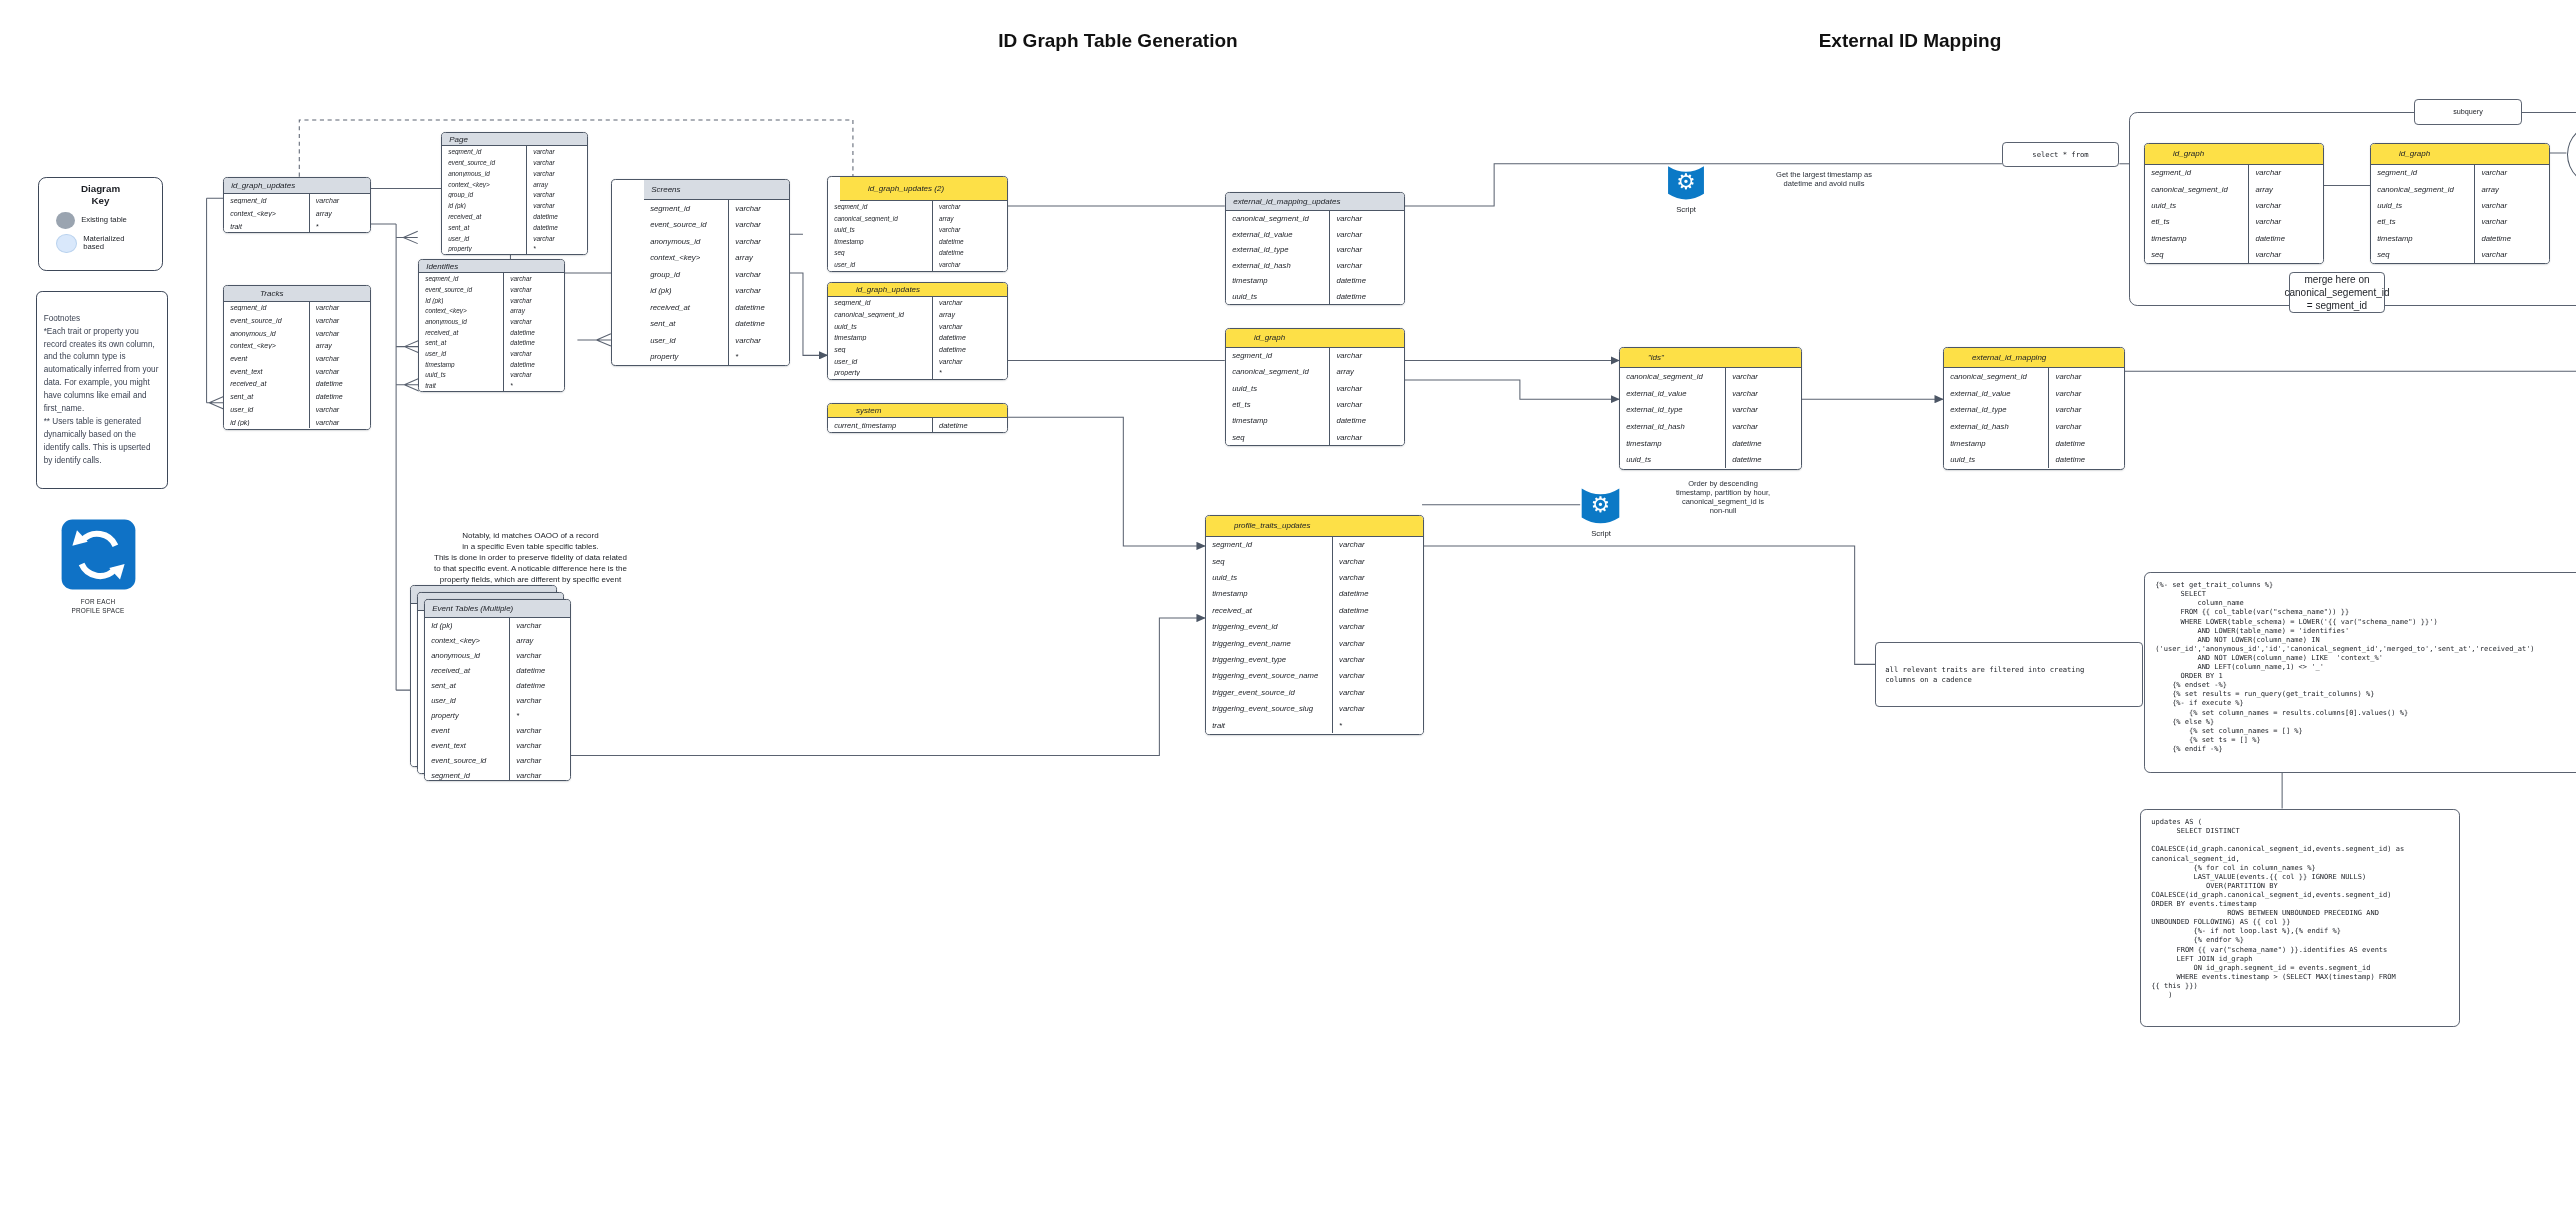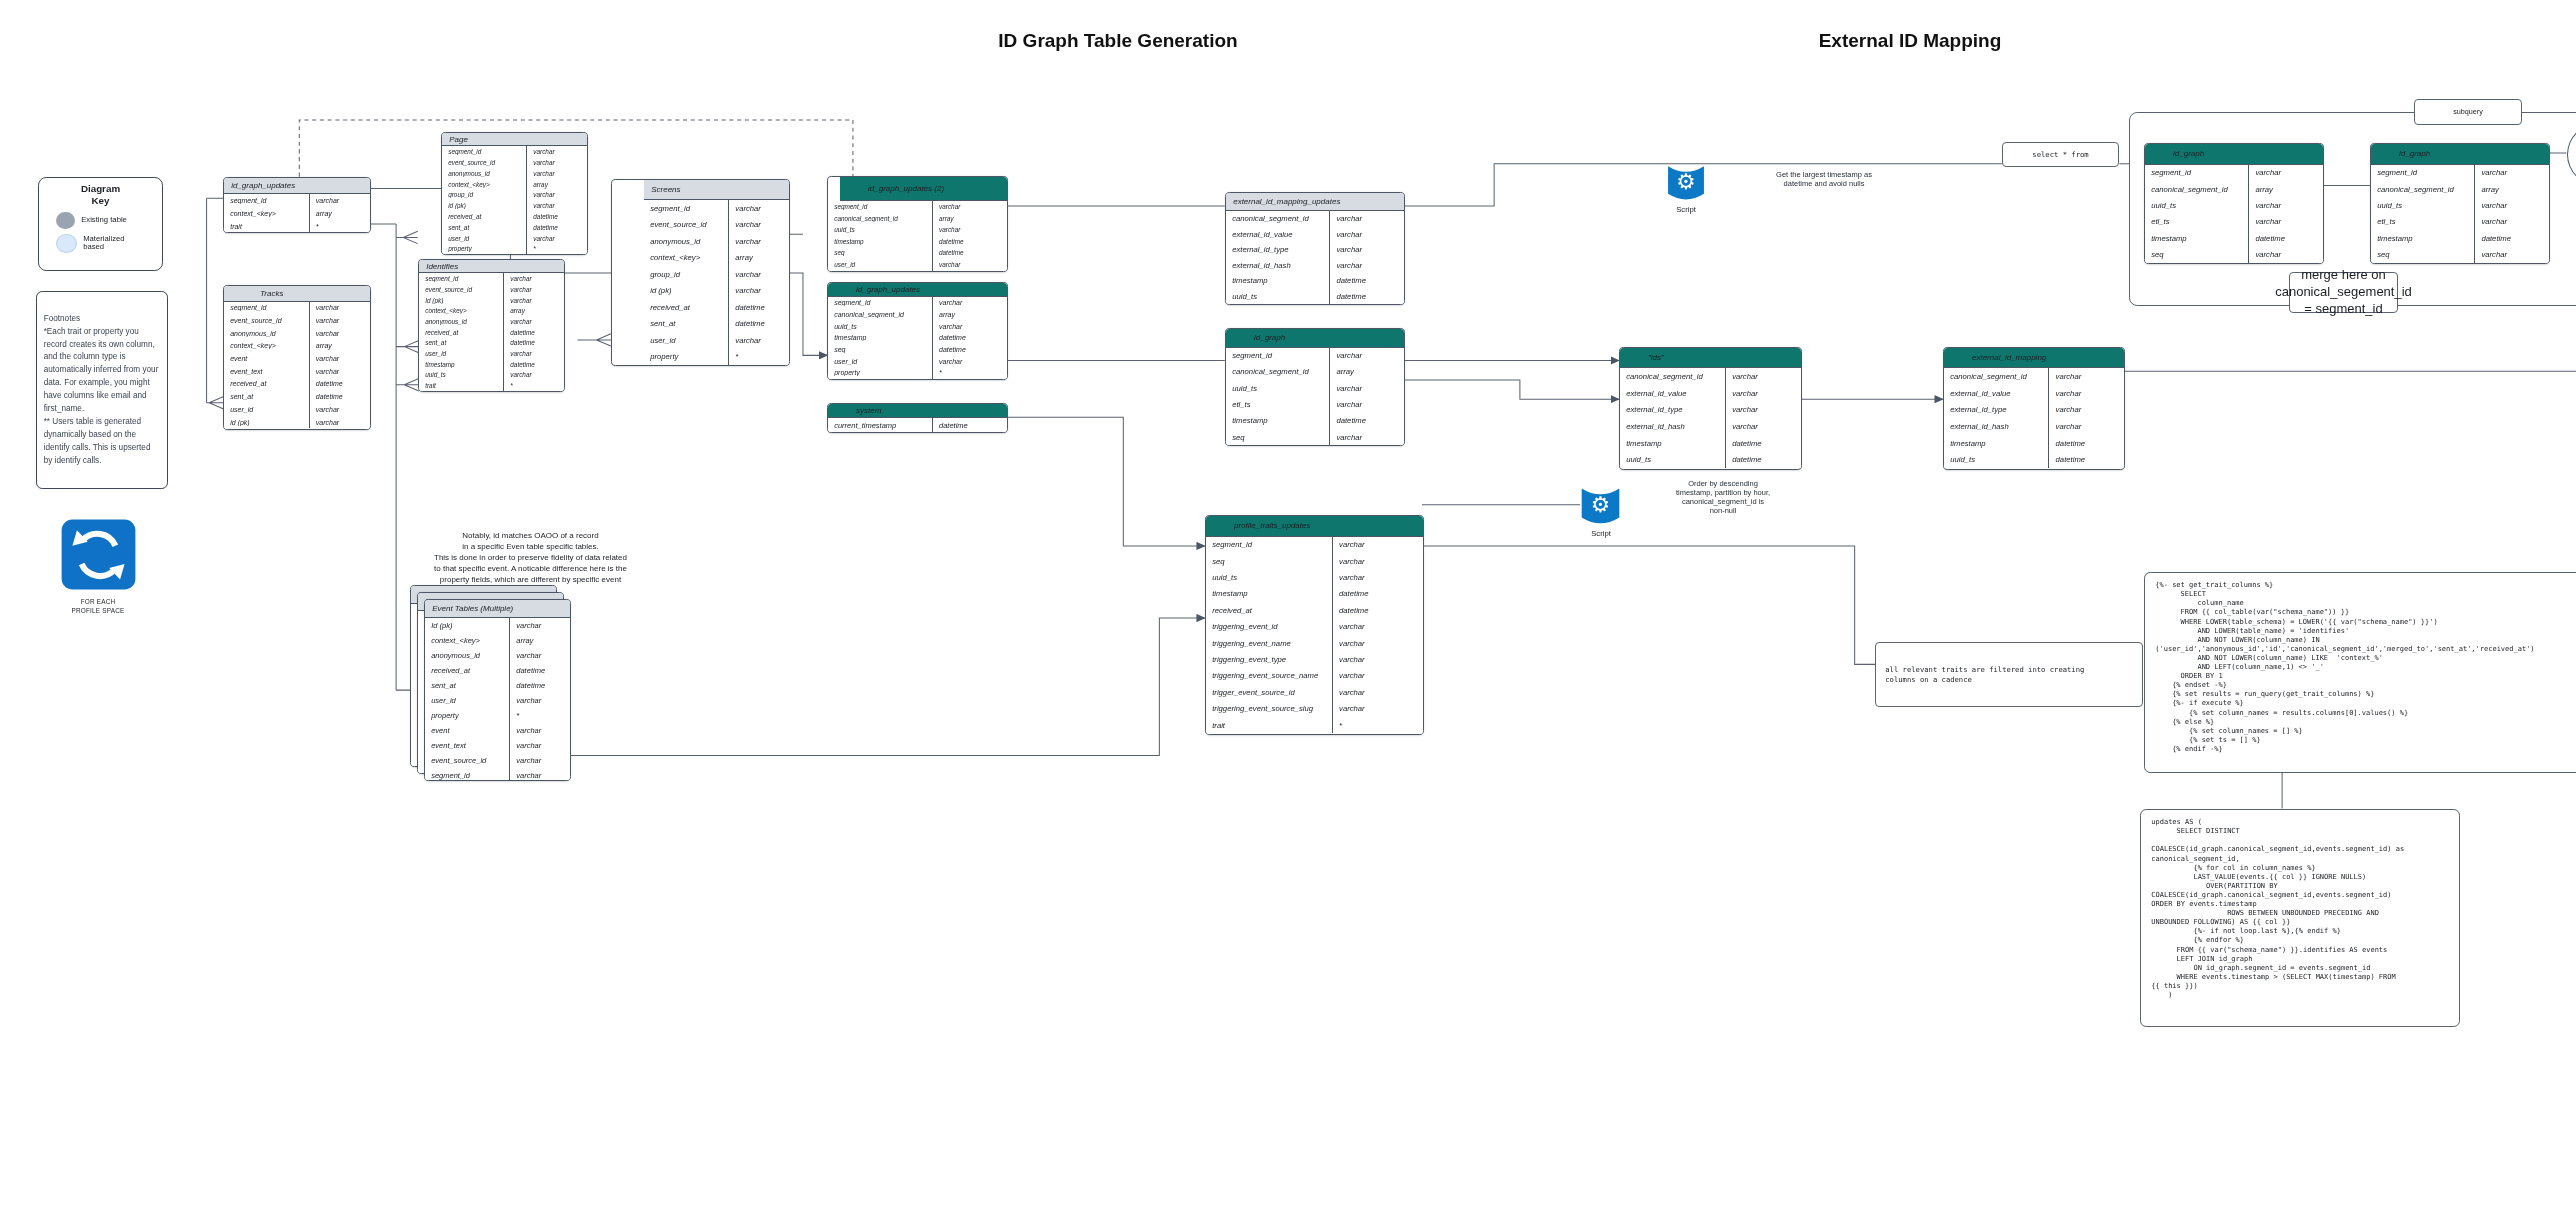--- a/index.html
+++ b/index.html
@@ -7,21 +7,21 @@
   .abs{position:absolute;}
   .sec-title{position:absolute;top:30px;transform:translateX(-50%);font-size:19px;font-weight:bold;color:#111;white-space:nowrap;z-index:5;}
   
   #wires{position:absolute;left:0;top:0;z-index:2;}
   
   #subq-container{position:absolute;border:1px solid #5a6270;border-radius:8.2px;background:transparent;z-index:1;}
   
   .tbl{position:absolute;border:0.8px solid #4c5665;border-radius:4.6px;background:#fff;box-shadow:0 0.5px 1.5px rgba(40,50,60,.18);overflow:hidden;z-index:3;}
   .tbl-h{display:flex;flex-direction:column;justify-content:center;border-bottom:0.8px solid #4c5665;padding:0 7.2px;box-sizing:border-box;}
   .tbl-h.gray{background:#d7dce3;}
-  .tbl-h.blue{background:#0f766e;padding-left:28px;}
+  .tbl-h.blue{background:#fde047;padding-left:28px;}
   .tbl-name{font-style:italic;font-size:8px;white-space:nowrap;overflow:hidden;}
   .tbl-body{position:relative;background:#fff;}
   .trow{display:flex;align-items:center;font-style:italic;}
   .tcell-n{width:58%;box-sizing:border-box;padding-left:6.2px;white-space:nowrap;overflow:hidden;}
   .tcell-t{width:42%;box-sizing:border-box;padding-left:6.2px;border-left:0.8px solid #4c5665;align-self:stretch;display:flex;align-items:center;white-space:nowrap;}
   
   .lblbox{position:absolute;border:0.8px solid #5a6270;border-radius:4.1px;background:#fff;display:flex;align-items:center;justify-content:center;text-align:center;font-size:7.2px;line-height:1.3;white-space:pre-line;z-index:4;box-sizing:border-box;}
   .lblbox.mono{font-family:"DejaVu Sans Mono","Liberation Mono",monospace;}
   .lblbox.left{justify-content:flex-start;text-align:left;padding:0 9.3px;}
   .union{position:absolute;border:0.8px solid #4c5665;border-radius:50%;background:#fff;display:flex;align-items:center;justify-content:center;font-size:7.7px;z-index:4;}
@@ -732,21 +732,21 @@
         <div class="trow" style="height: 16.4px; font-size: 7.7px;">
           <div class="tcell-n">seq</div>
           <div class="tcell-t">varchar</div>
         </div>
       </div>
     </div>
   </div>
 <div id="labels">
     <div class="lblbox mono" style="left: 2002px; top: 142px; width: 117px; height: 25px;">select * from</div>
     <div class="lblbox" style="left: 2414px; top: 99px; width: 108px; height: 26px;">subquery</div>
-    <div class="lblbox" style="left: 2289px; top: 272px; width: 109px; height: 41px; font-size: 13px;">merge here on
+    <div class="lblbox" style="left: 2289px; top: 272px; width: 96px; height: 41px; font-size: 10px;">merge here on
 canonical_segement_id
 = segment_id</div>
     <div class="lblbox mono left" style="left: 1875px; top: 642px; width: 268px; height: 65px;">all relevant traits are filtered into creating
 columns on a cadence</div>
   </div>
 <div id="scripts">
     <div class="script-ico" style="left: 1667px; top: 161px; width: 38px; height: 41px;"><svg width="38" height="41" viewBox="0 0 74 80">
       <path d="M2 10 Q37 32 72 10 L72 64 Q37 86 2 64 Z" fill="#0b79c6"></path>
     </svg><div class="gear" style="left:50%;top:52%">⚙</div></div>
     <div class="script-lbl" style="left: 1686px; top: 205px;">Script</div>

